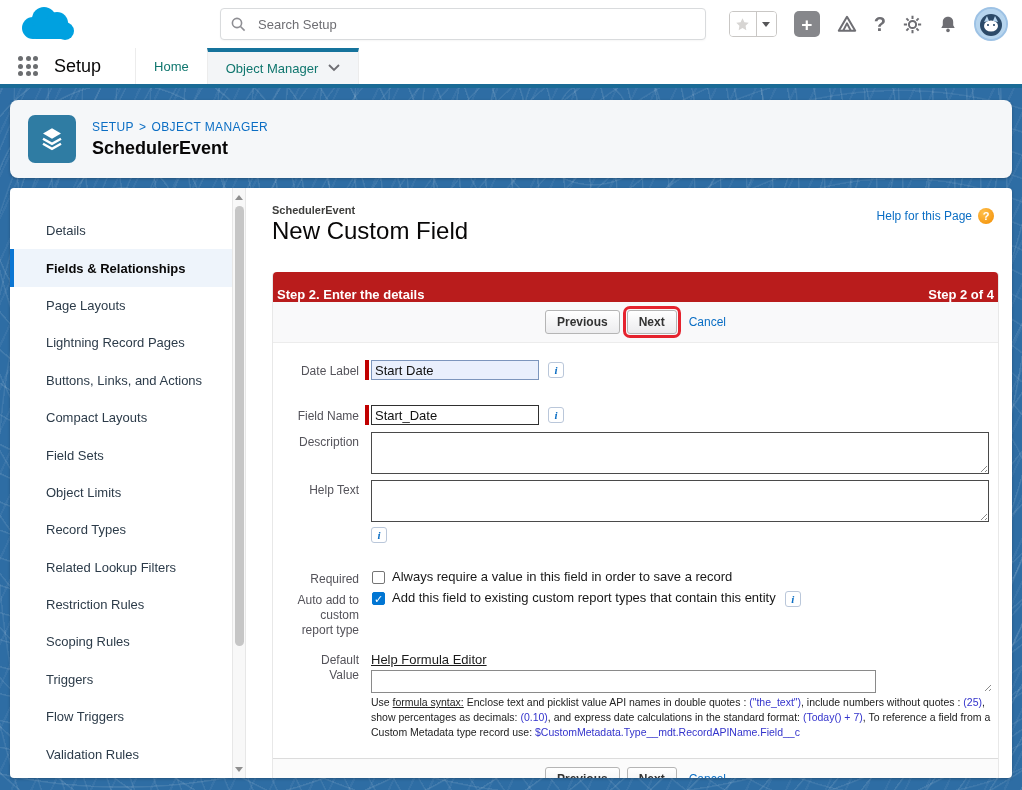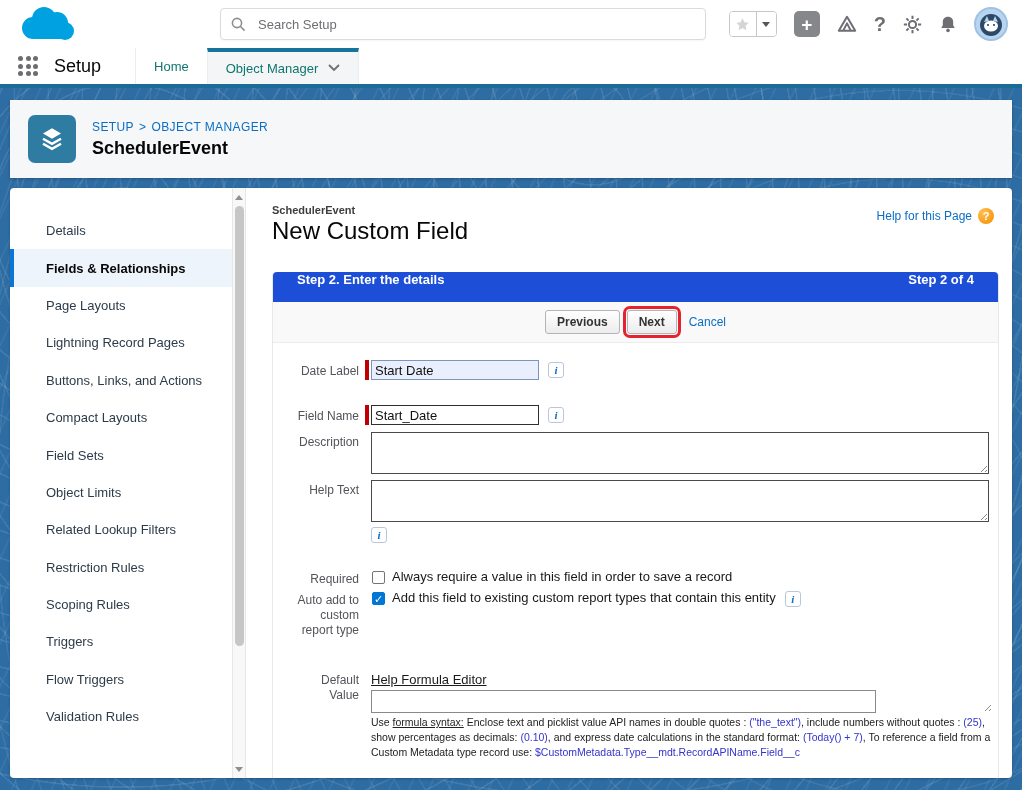--- a/index.html
+++ b/index.html
@@ -36,21 +36,21 @@
   
   .bg { position:absolute; top:88px; left:0; right:0; bottom:0; padding:12px 10px 0 10px;
     background-color:#2e6da4;
     background-image:
       repeating-radial-gradient(circle at 12% 18%, rgba(255,255,255,.10) 0 1px, transparent 2px 26px),
       repeating-radial-gradient(circle at 58% 4%,  rgba(255,255,255,.09) 0 1px, transparent 2px 34px),
       repeating-radial-gradient(circle at 88% 60%, rgba(255,255,255,.08) 0 1px, transparent 2px 22px),
       repeating-linear-gradient(115deg, rgba(255,255,255,.05) 0 2px, transparent 2px 18px); }
 
   
-  .page-card { height:78px; background:#f5f7f9; border-radius:0; display:flex; align-items:center;
+  .page-card { height:78px; background:#f5f7f9; border-radius:8px; display:flex; align-items:center;
     box-shadow:0 1px 3px rgba(0,0,0,.25); }
   .obj-icon { width:48px; height:48px; border-radius:7px; background:#2f7ca3; margin:0 16px 0 18px;
     display:flex; align-items:center; justify-content:center; }
   .crumbs { font-size:12px; letter-spacing:.4px; margin-bottom:4px; }
   .crumbs a { color:#0b6ec4; text-decoration:none; }
   .crumb-sep { color:#0b6ec4; margin:0 5px; }
   .page-card-title { font-size:18px; font-weight:700; color:#080707; }
 
   
   .main-panel { margin-top:10px; height:590px; background:#fff; border-radius:4px; display:flex;
@@ -75,22 +75,22 @@
   .obj-small { font-size:11px; font-weight:700; color:#3e3e3c; }
   .big-title { font-size:24px; color:#080707; margin-top:1px; }
   .help-wrap { position:absolute; right:18px; top:20px; display:flex; align-items:center; gap:6px; }
   .help-link { font-size:12px; color:#0b6ec4; text-decoration:none; }
   .help-q { width:16px; height:16px; border-radius:50%; background:radial-gradient(circle at 35% 30%,#ffc04d,#f28c00);
     color:#fff; font-size:11px; font-weight:700; display:flex; align-items:center; justify-content:center; }
 
   
   .form-box { margin-top:27px; width:727px; border-radius:4px 4px 3px 3px; background:#fff;
     border:1px solid #e8e8e8; border-top:none; }
-  .step-bar { height:30px; background:#1d4ed8; border-radius:4px 4px 0 0; color:#fff;
-    display:flex; align-items:flex-start; justify-content:space-between; padding:0 24px;
+  .step-bar { height:30px; background:#b91c1c; border-radius:4px 4px 0 0; color:#fff;
+    display:flex; align-items:flex-end; justify-content:space-between; padding:0 4px;
     font-size:13px; font-weight:700; }
   .btn-row { background:#f9f9fa; padding:8px 10px; display:flex; justify-content:center;
     align-items:center; gap:7px; border-bottom:1px solid #ececec; }
   .btn-row.bottom { border-bottom:none; border-top:1px solid #dcdcdc; background:#fbfbfb; margin-top:17px; border-radius:0 0 3px 3px; }
   .btn { background:linear-gradient(#ffffff,#ececee); border:1px solid #b5b5b5; border-radius:3px;
     font-size:12px; font-weight:700; color:#333; padding:4px 11px; cursor:pointer;
     font-family:"Liberation Sans",sans-serif; }
   .annotated { outline:3px solid #e5232e; outline-offset:1px; }
   .cancel { color:#0b6ec4; font-size:12px; text-decoration:none; margin-left:5px; }
 
@@ -239,20 +239,21 @@
 
     <div class="sidebar">
       <div class="side-item">Details</div>
       <div class="side-item active">Fields &amp; Relationships</div>
       <div class="side-item">Page Layouts</div>
       <div class="side-item">Lightning Record Pages</div>
       <div class="side-item">Buttons, Links, and Actions</div>
       <div class="side-item">Compact Layouts</div>
       <div class="side-item">Field Sets</div>
       <div class="side-item">Object Limits</div>
+      <div class="side-item">Record Types</div>
       <div class="side-item">Related Lookup Filters</div>
       <div class="side-item">Restriction Rules</div>
       <div class="side-item">Scoping Rules</div>
       <div class="side-item">Triggers</div>
       <div class="side-item">Flow Triggers</div>
       <div class="side-item">Validation Rules</div>
     </div>
 
     <div class="side-scroll">
       <span class="sb-arrow sb-up">
@@ -330,21 +331,21 @@
           </div>
 
           <div class="frow" style="align-items:flex-start;">
             <div class="flabel">Auto add to custom report type</div>
             <div style="width:6px"></div>
             <span class="cb checked"><span>✓</span></span>
             <span class="cbtext">Add this field to existing custom report types that contain this entity</span>
             <span class="info" style="align-self:flex-start; margin-top:1px;">i</span>
           </div>
 
-          <div class="frow" style="margin-top:32px;">
+          <div class="frow" style="margin-top:12px;">
             <div class="flabel narrow">Default Value</div>
             <div style="width:6px"></div>
             <div>
               <a href="#" class="formula-link">Help Formula Editor</a>
               <div class="ta-wrap" style="margin-top:2px;">
                 <textarea class="ta-small" style=""></textarea>
                 <span class="grip"></span>
               </div>
               <div class="note"><span>Use </span><span class="und">formula syntax:</span><span> Enclose text and picklist value API names in double quotes : </span><span class="lnk">("the_text")</span><span>, include numbers without quotes : </span><span class="lnk">(25)</span><span>, show percentages as decimals: </span><span class="lnk">(0.10)</span><span>, and express date calculations in the standard format: </span><span class="lnk">(Today() + 7)</span><span>, To reference a field from a Custom Metadata type record use: </span><span class="lnk">$CustomMetadata.Type__mdt.RecordAPIName.Field__c</span></div>
             </div>

